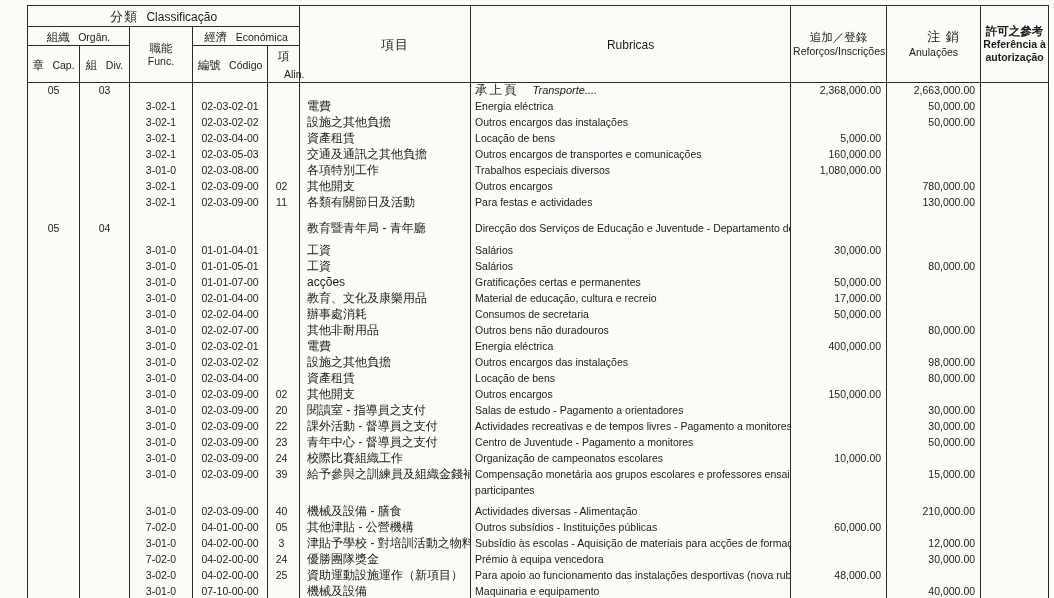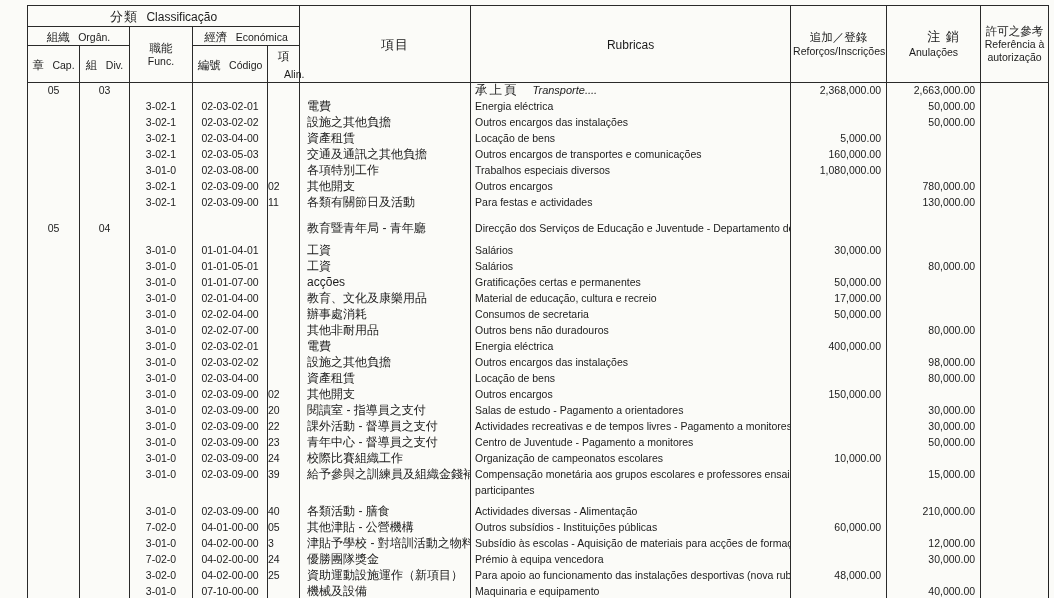--- a/index.html
+++ b/index.html
@@ -33,21 +33,21 @@
   thead tr.r3 th{height:17px;}
   
   tbody td{
     padding:0;height:16px;vertical-align:middle;
     font-size:10.5px;line-height:1.1;
     border-left:1px solid #2a2a2a;border-right:1px solid #2a2a2a;
     overflow:hidden;white-space:nowrap;
   }
   tbody tr.spacer td{height:auto;}
   .col-cap,.col-div,.col-fn,.col-cod{text-align:center;}
-  .col-al{text-align:left;padding-right:4px;}
+  .col-al{text-align:center;padding-right:4px;}
   .col-zh{padding-left:7px;font-size:12px;}
   .col-pt{padding-left:4px;}
   .col-rf,.col-an{text-align:right;padding-right:5px;}
   .col-au{border-right:none;}
   td.carry{display:table-cell;}
   td.carry .carry-zh{font-size:12.5px;letter-spacing:2px;margin-right:14px;}
   td.carry .carry-pt{font-style:italic;font-size:11px;}
   td.carry{padding-right:8px;}
   table.budget{border:1.5px solid #222;}
 </style>
@@ -81,21 +81,21 @@
           <span class="h-pt">Rubricas</span>
         </th>
         <th rowspan="3" class="stack">
           <span class="h-zh-s">追加／登錄</span>
           <span class="h-pt-s">Reforços/Inscrições</span>
         </th>
         <th rowspan="3" class="stack">
           <span class="h-zh">注 銷</span>
           <span class="h-pt-s">Anulações</span>
         </th>
-        <th rowspan="3" class="stack" style="white-space:normal;">
+        <th rowspan="3" class="stack" style="white-space:normal;font-weight:bold;">
           <span class="h-zh-s">許可之參考</span>
           <span class="h-pt-s" style="white-space:normal;">Referência à autorização</span>
         </th>
       </tr>
       <tr class="r2">
         <th colspan="2" class="inline-pair">
           <span class="h-zh-s">組織</span>
           <span class="h-pt-s">Orgân.</span>
         </th>
         <th rowspan="2" class="stack">
@@ -461,21 +461,21 @@
           <td class="col-rf"></td>
           <td class="col-an"></td>
           <td class="col-au"></td>
         </tr>
         <tr>
           <td class="col-cap"></td>
           <td class="col-div"></td>
           <td class="col-fn">3-01-0</td>
           <td class="col-cod">02-03-09-00</td>
           <td class="col-al">40</td>
-          <td class="col-zh">各類活動 - 膳食</td>
+          <td class="col-zh">機械及設備 - 膳食</td>
           <td class="col-pt">Actividades diversas - Alimentação</td>
           <td class="col-rf"></td>
           <td class="col-an">210,000.00</td>
           <td class="col-au"></td>
         </tr>
         <tr>
           <td class="col-cap"></td>
           <td class="col-div"></td>
           <td class="col-fn">7-02-0</td>
           <td class="col-cod">04-01-00-00</td>

